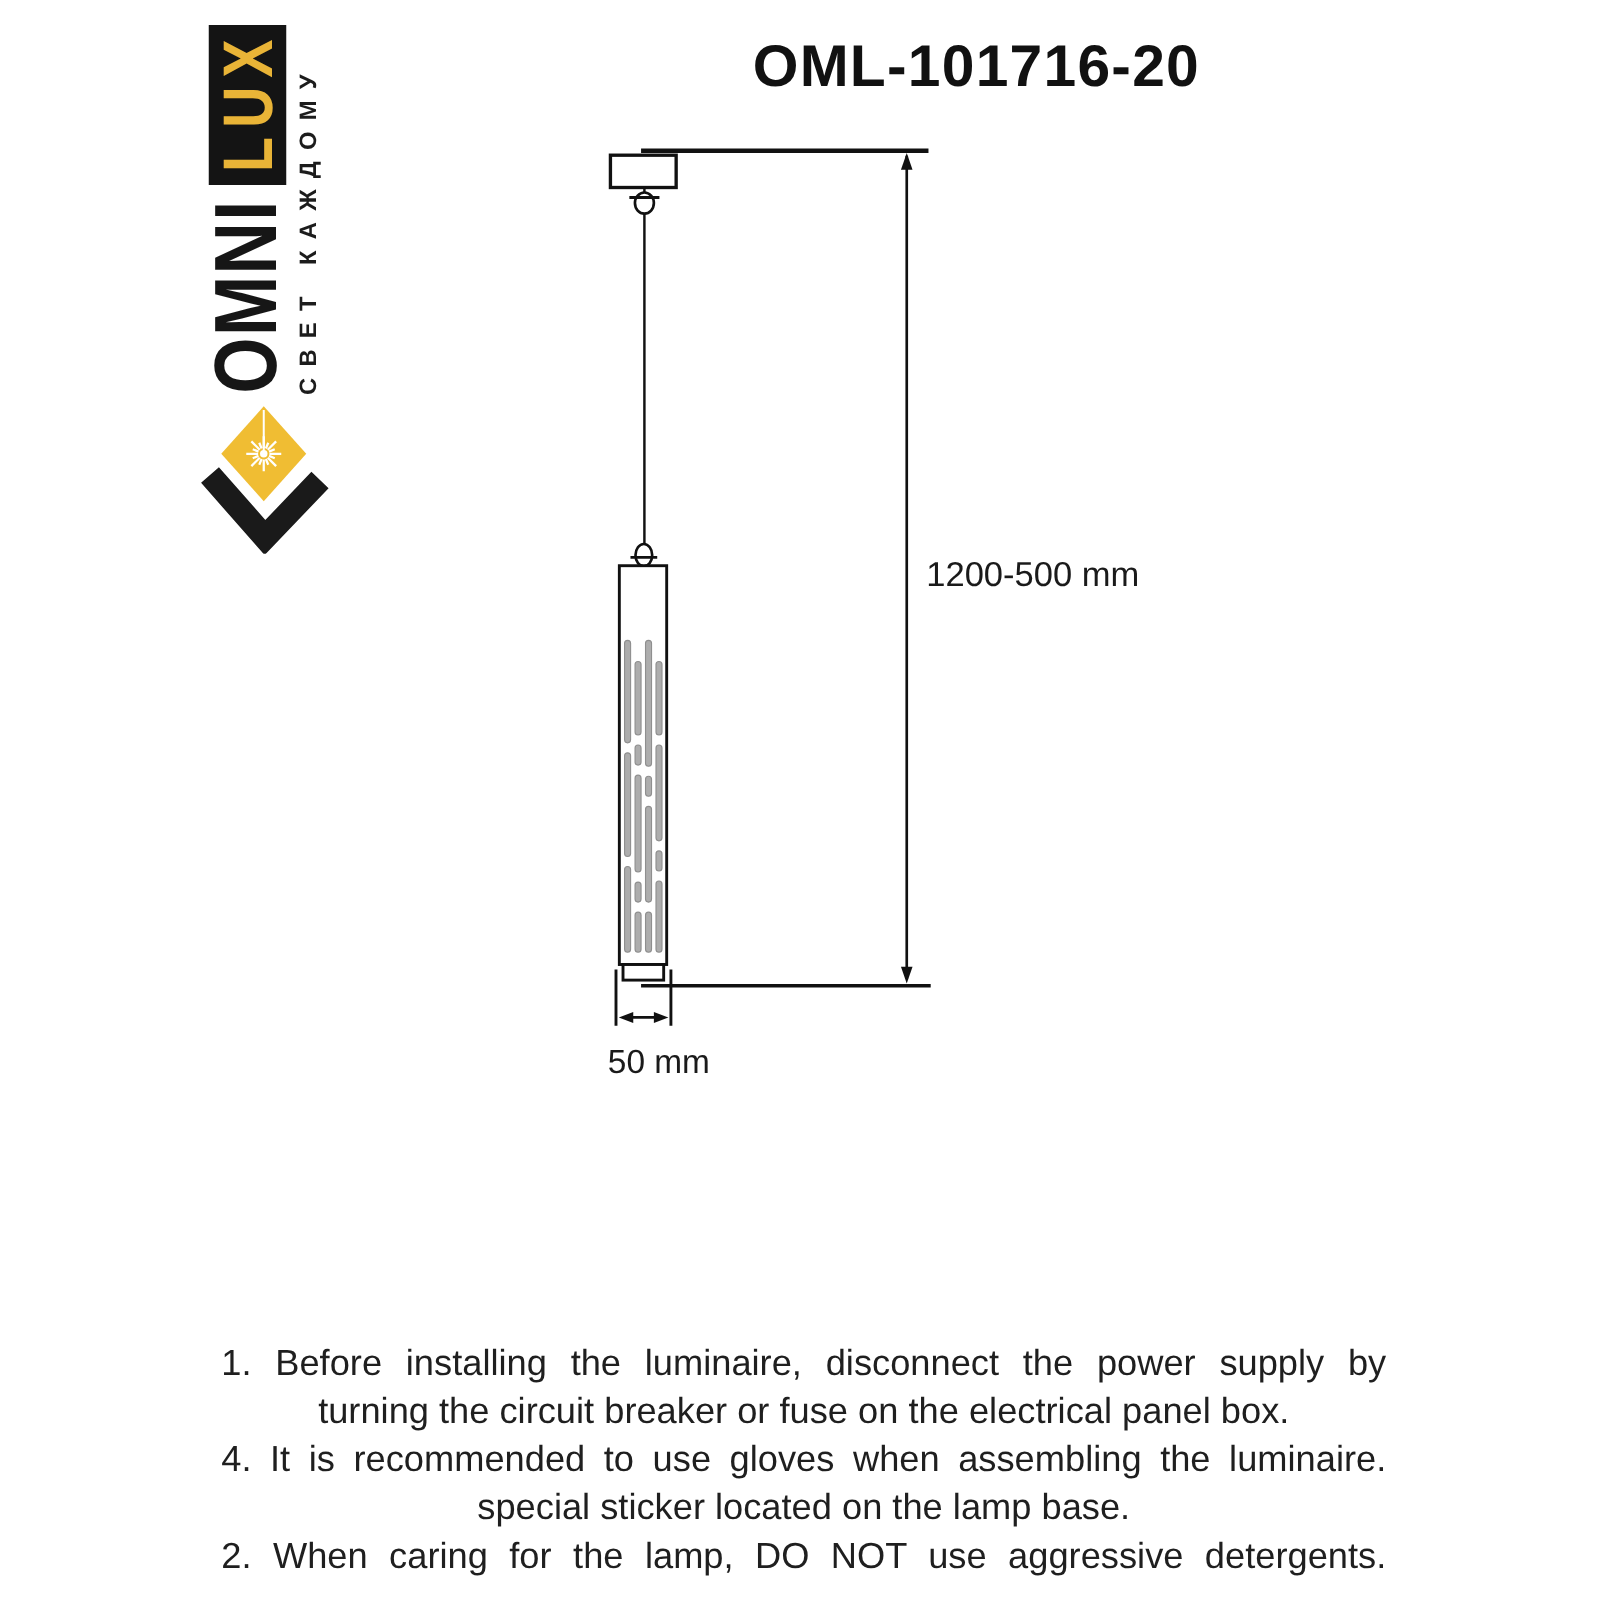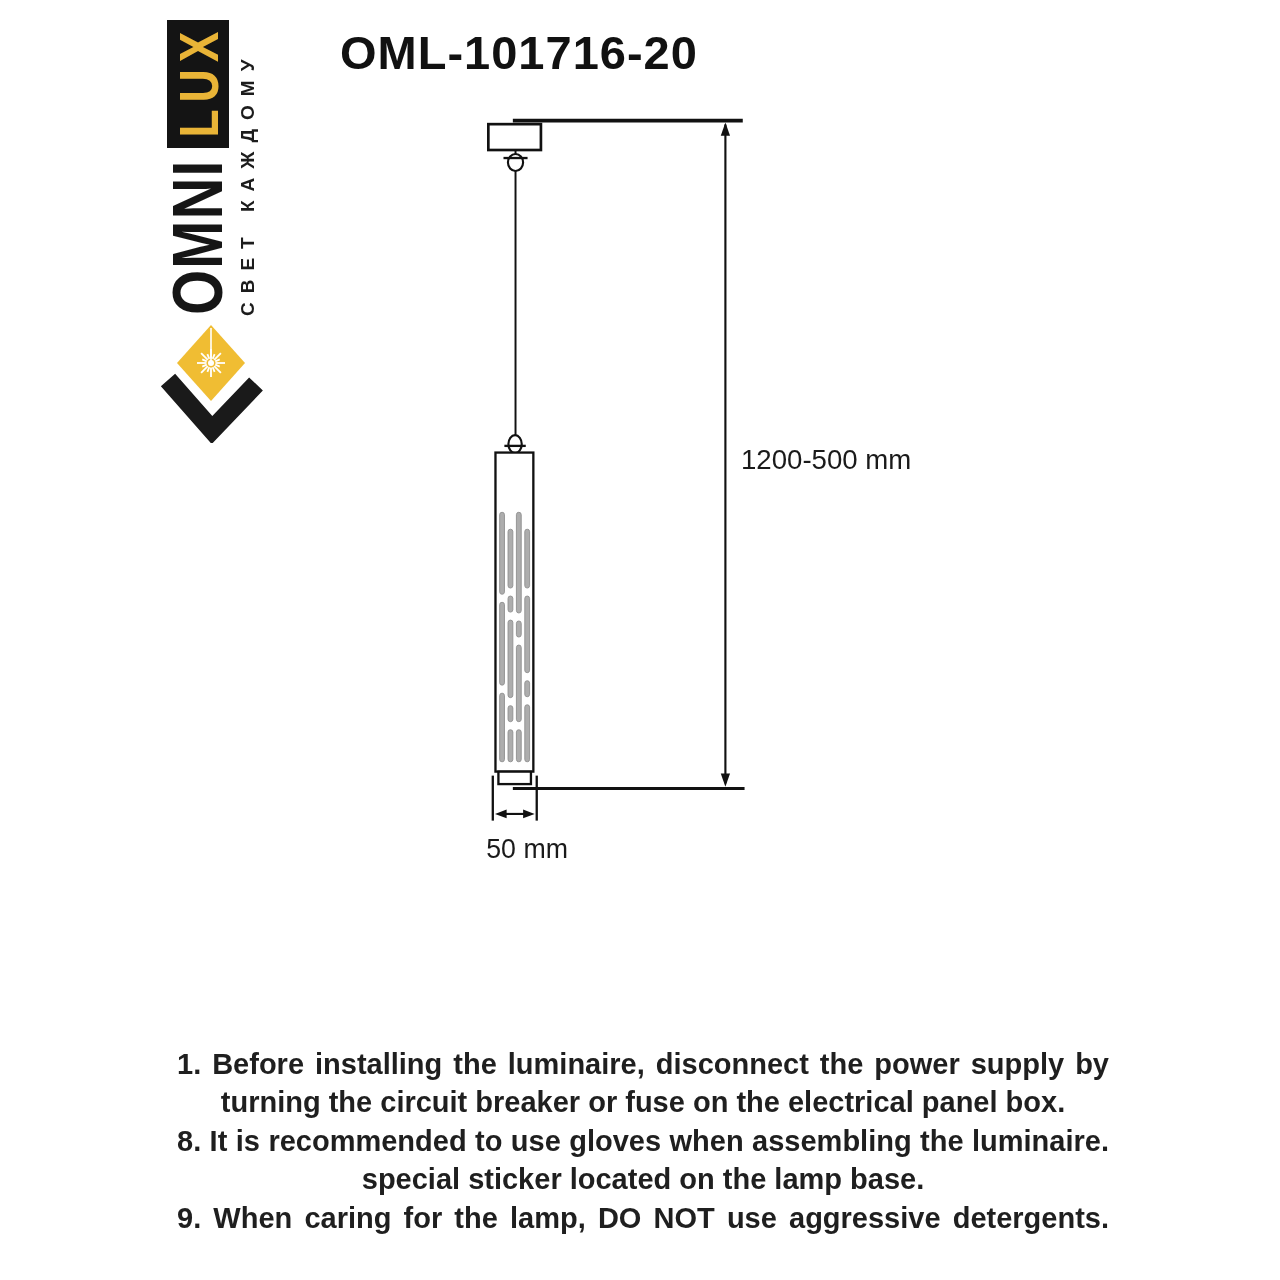--- a/index.html
+++ b/index.html
@@ -31,32 +31,32 @@
   .brand-tagline-rot {
     position:absolute; left:0; top:0; width:300px; height:30px;
     transform-origin:0 0; transform:rotate(-90deg) translateX(-300px);
     font-size:19px; font-weight:bold; letter-spacing:9px; word-spacing:2px;
     color:#1c1c1c; white-space:nowrap; line-height:30px;
   }
   .brand-mark { position:absolute; left:160px; top:318px; }
   
   .page-title {
     position:absolute; left:340px; top:26px; width:620px;
-    text-align:left; font-size:47px; font-weight:bold; letter-spacing:1px;
+    text-align:right; font-size:47px; font-weight:bold; letter-spacing:1px;
     color:#111111; line-height:54px; white-space:nowrap;
   }
   
   .diagram { position:absolute; left:430px; top:105px; }
   .diagram .fillwhite { fill:#ffffff; }
   .dim-label { font-family:"Liberation Sans", sans-serif; font-size:31px; fill:#1a1a1a; }
   .dim-label-small { font-family:"Liberation Sans", sans-serif; font-size:30px; fill:#1a1a1a; }
   
   .instructions {
-    position:absolute; left:177px; top:1045px; width:932px;
-    font-size:29px; line-height:38.4px; color:#1f1f1f;font-weight:bold;
+    position:absolute; left:177px; top:1072px; width:932px;
+    font-size:29px; line-height:38.4px; color:#1f1f1f;
   }
   .instr-line { text-align:center; }
   .instr-line.j { text-align:justify; text-align-last:justify; }
 </style>
 </head>
 <body>
 
 <div class="page">
 
   <div class="brand-lockup">
@@ -149,18 +149,18 @@
     <polygon points="728.5,124.5 723.3,139.5 733.7,139.5" fill="#111"></polygon>
     <polygon points="728.5,870 723.3,855 733.7,855" fill="#111"></polygon>
 
     <text x="746" y="513" class="dim-label">1200-500 mm</text>
     <text x="506" y="950" class="dim-label-small" text-anchor="middle">50 mm</text>
   </svg>
 
   <div class="instructions">
       <div class="instr-line j">1. Before installing the luminaire, disconnect the power supply by</div>
       <div class="instr-line">turning the circuit breaker or fuse on the electrical panel box.</div>
-      <div class="instr-line j">8. It is recommended to use gloves when assembling the luminaire.</div>
+      <div class="instr-line j">4. It is recommended to use gloves when assembling the luminaire.</div>
       <div class="instr-line">special sticker located on the lamp base.</div>
-      <div class="instr-line j">9. When caring for the lamp, DO NOT use aggressive detergents.</div>
+      <div class="instr-line j">2. When caring for the lamp, DO NOT use aggressive detergents.</div>
     </div>
 
 </div>
 
 </body></html>

